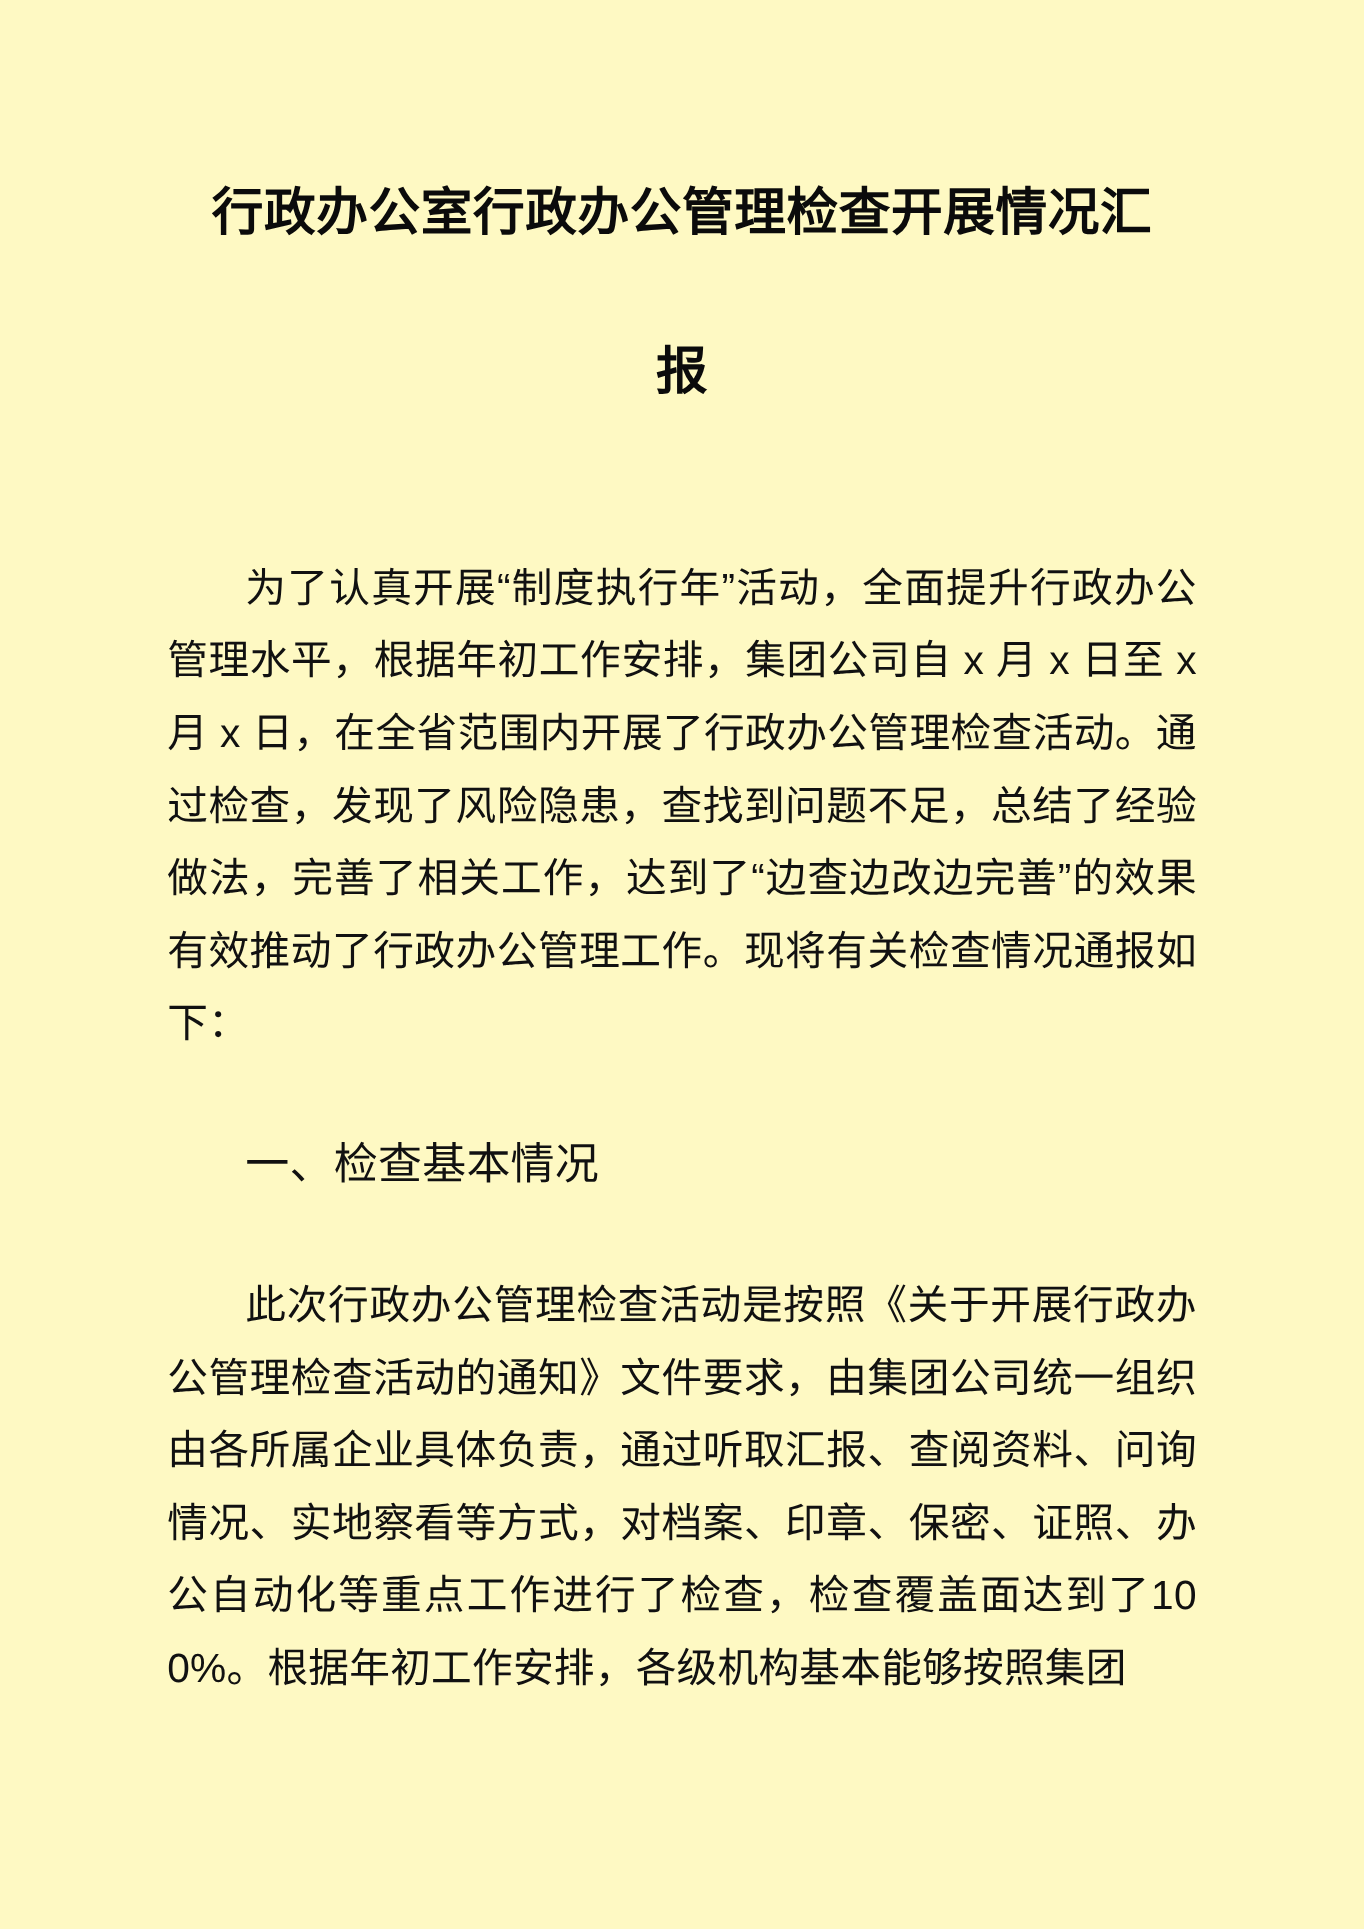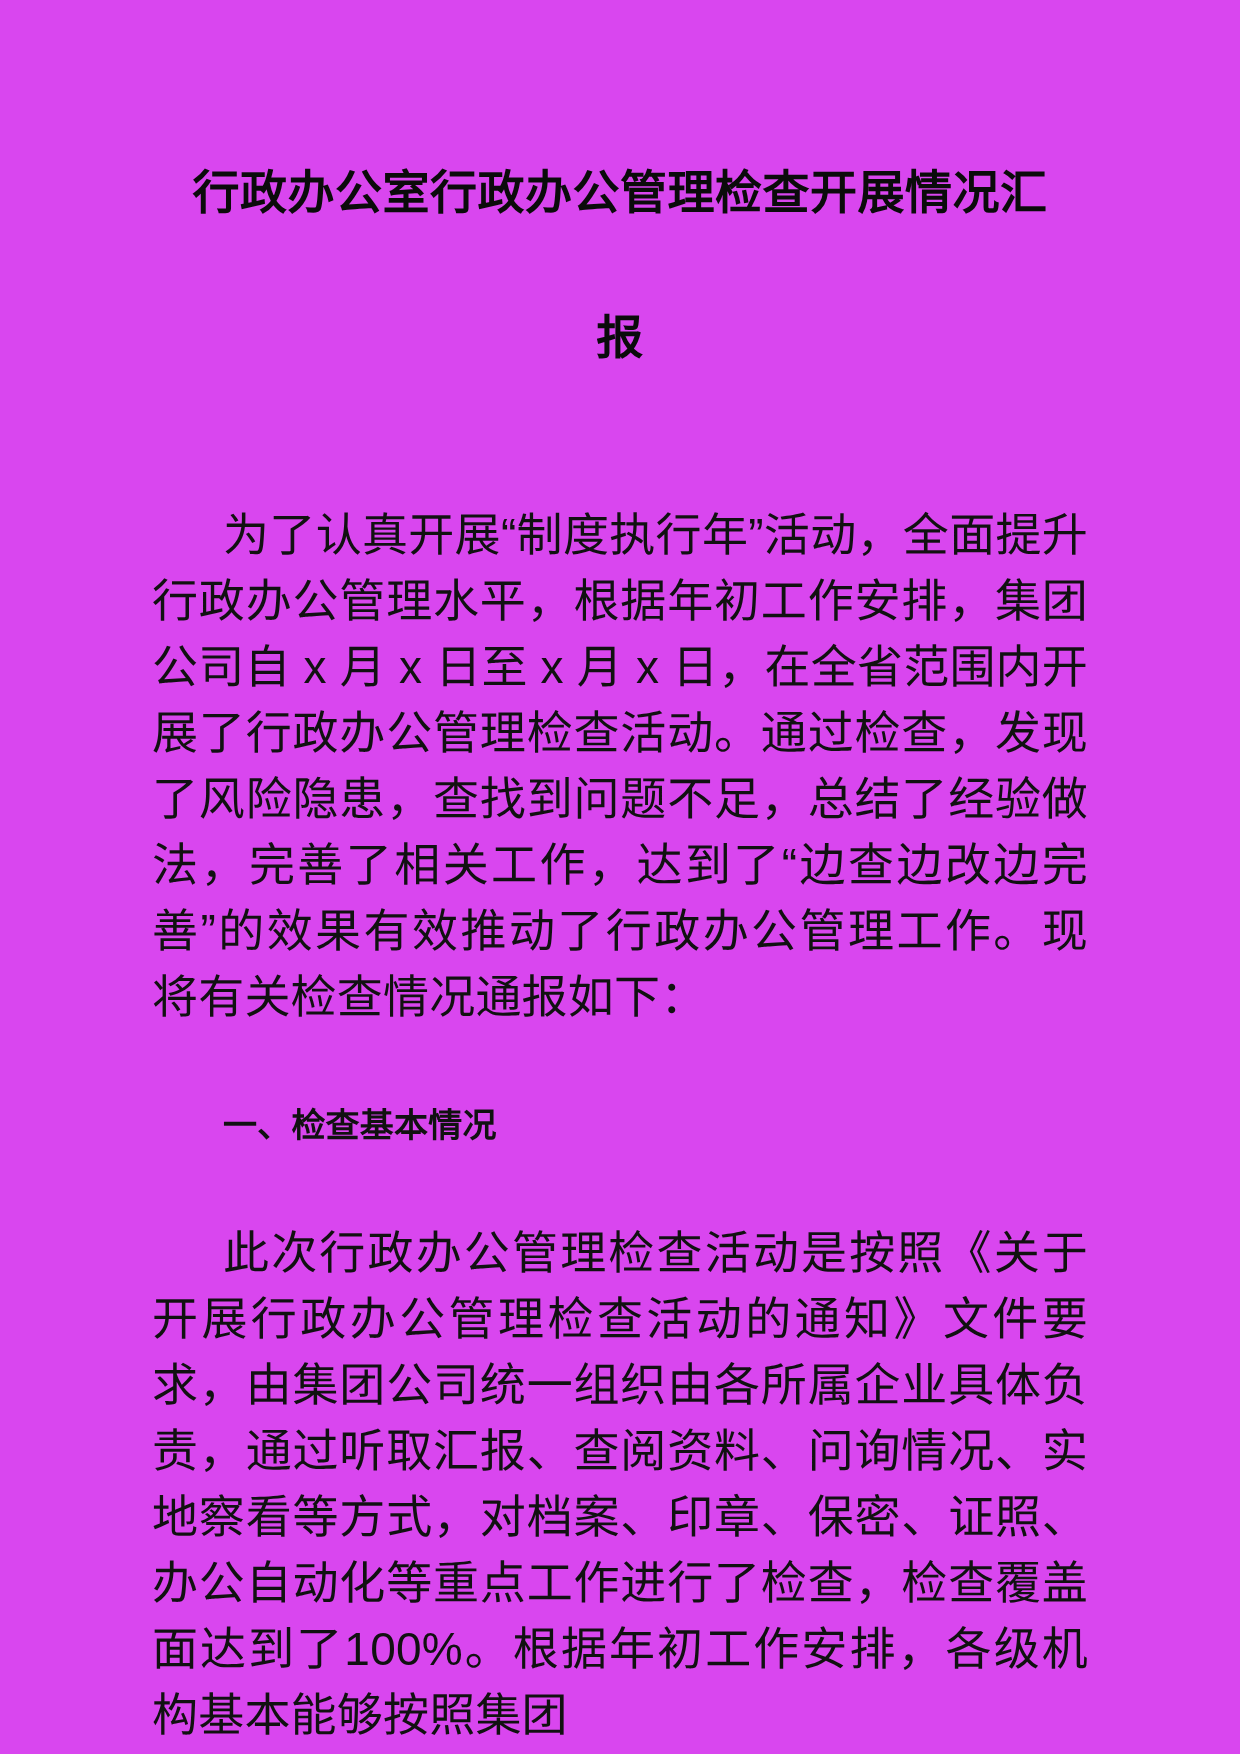--- a/index.html
+++ b/index.html
@@ -10,21 +10,21 @@
   }
   body {
     font-family: "Liberation Sans", "DejaVu Sans", sans-serif;
     color: #0d0d0d;
   }
   .page {
     position: relative;
     width: 1240px;
     height: 1754px;
     margin: 0 auto;
-    background: #d946ef;
+    background: #fef9c3;
     overflow: hidden;
     box-sizing: border-box;
   }
   .content {
     position: absolute;
     left: 152px;
     top: 0;
     width: 936px;
     box-sizing: border-box;
   }
@@ -38,33 +38,33 @@
     letter-spacing: 0.5px;
     color: #0b0b0b;
     padding-top: 120px;
     word-break: break-all;
   }
   .title-spacer {
     height: 92px;
   }
   .body-para {
     margin: 0;
-    font-size: 46px;
+    font-size: 37px;
     line-height: 66px;
     text-align: justify;
     text-justify: inter-ideograph;
     text-indent: 71px;
     color: #111111;
     word-break: break-all;
     letter-spacing: 0.2px;
   }
   .section-heading {
     margin: 0;
-    font-size: 34px;
-    font-weight: 700;
+    font-size: 40px;
+    font-weight: 400;
     line-height: 66px;
     text-indent: 71px;
     color: #111111;
     letter-spacing: 0.2px;
   }
   .gap-lg { height: 62px; }
 </style>
 </head>
 <body>
 

